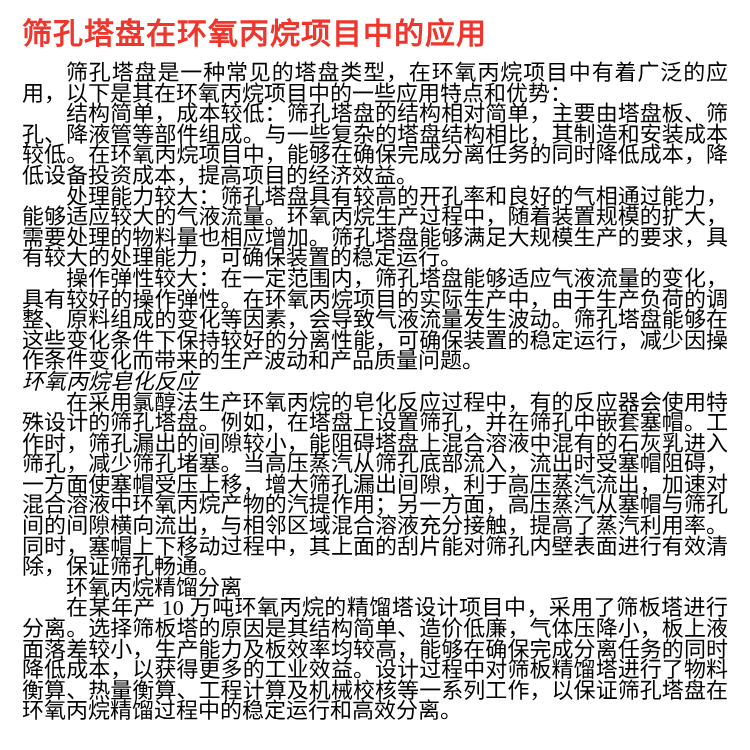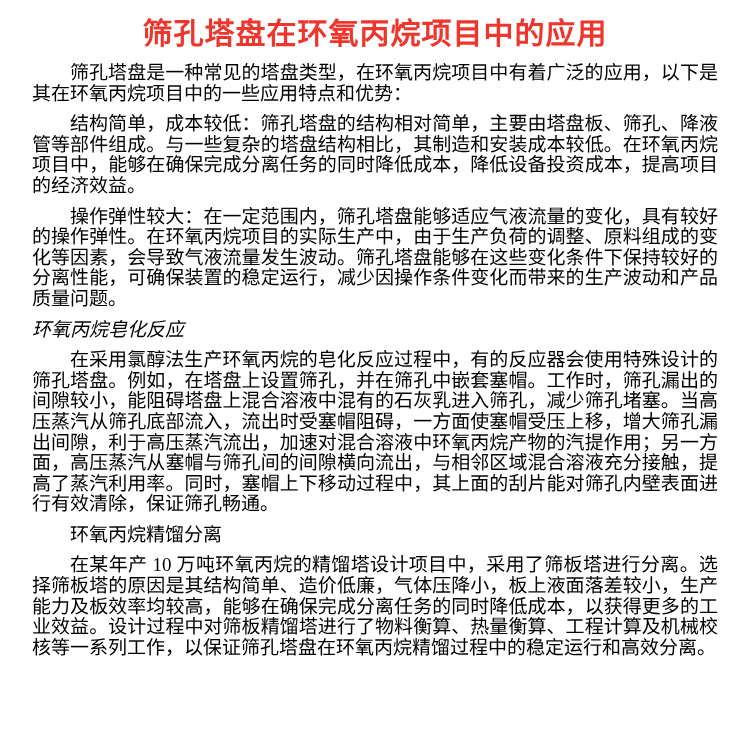--- a/index.html
+++ b/index.html
@@ -16,27 +16,26 @@
     padding: 17px 22px 0 22px;
     overflow: hidden;
     font-family: "Liberation Serif", "DejaVu Serif", serif;
     color: #000000;
   }
   .doc-title {
     margin: 0 0 12px 0;
     font-size: 30px;
     line-height: 34px;
     font-weight: 700;
-    text-align: center;
     color: #ee362d;
     letter-spacing: 1px;
   }
   .para {
-    margin: 10px;
-    font-size: 19px;
+    margin: 0;
+    font-size: 22px;
     line-height: 20.6px;
     text-align: justify;
     word-break: break-all;
     color: #000000;
   }
   .indent {
     text-indent: 2em;
   }
   .no-indent {
     text-indent: 0;
@@ -48,20 +47,21 @@
 
 <div class="page">
 
   <h1 class="doc-title">筛孔塔盘在环氧丙烷项目中的应用</h1>
 
   <p class="para indent">筛孔塔盘是一种常见的塔盘类型，在环氧丙烷项目中有着广泛的应用，以下是其在环氧丙烷项目中的一些应用特点和优势：</p>
 
 
   <p class="para indent">结构简单，成本较低：筛孔塔盘的结构相对简单，主要由塔盘板、筛孔、降液管等部件组成。与一些复杂的塔盘结构相比，其制造和安装成本较低。在环氧丙烷项目中，能够在确保完成分离任务的同时降低成本，降低设备投资成本，提高项目的经济效益。</p>
 
+  <p class="para indent">处理能力较大：筛孔塔盘具有较高的开孔率和良好的气相通过能力，能够适应较大的气液流量。环氧丙烷生产过程中，随着装置规模的扩大，需要处理的物料量也相应增加。筛孔塔盘能够满足大规模生产的要求，具有较大的处理能力，可确保装置的稳定运行。</p>
 
   <p class="para indent">操作弹性较大：在一定范围内，筛孔塔盘能够适应气液流量的变化，具有较好的操作弹性。在环氧丙烷项目的实际生产中，由于生产负荷的调整、原料组成的变化等因素，会导致气液流量发生波动。筛孔塔盘能够在这些变化条件下保持较好的分离性能，可确保装置的稳定运行，减少因操作条件变化而带来的生产波动和产品质量问题。</p>
 
   <p class="para no-indent">环氧丙烷皂化反应</p>
 
   <p class="para indent">在采用氯醇法生产环氧丙烷的皂化反应过程中，有的反应器会使用特殊设计的筛孔塔盘。例如，在塔盘上设置筛孔，并在筛孔中嵌套塞帽。工作时，筛孔漏出的间隙较小，能阻碍塔盘上混合溶液中混有的石灰乳进入筛孔，减少筛孔堵塞。当高压蒸汽从筛孔底部流入，流出时受塞帽阻碍，一方面使塞帽受压上移，增大筛孔漏出间隙，利于高压蒸汽流出，加速对混合溶液中环氧丙烷产物的汽提作用；另一方面，高压蒸汽从塞帽与筛孔间的间隙横向流出，与相邻区域混合溶液充分接触，提高了蒸汽利用率。同时，塞帽上下移动过程中，其上面的刮片能对筛孔内壁表面进行有效清除，保证筛孔畅通。</p>
 
   <p class="para indent">环氧丙烷精馏分离</p>
 
   <p class="para indent">在某年产 10 万吨环氧丙烷的精馏塔设计项目中，采用了筛板塔进行分离。选择筛板塔的原因是其结构简单、造价低廉，气体压降小，板上液面落差较小，生产能力及板效率均较高，能够在确保完成分离任务的同时降低成本，以获得更多的工业效益。设计过程中对筛板精馏塔进行了物料衡算、热量衡算、工程计算及机械校核等一系列工作，以保证筛孔塔盘在环氧丙烷精馏过程中的稳定运行和高效分离。</p>

